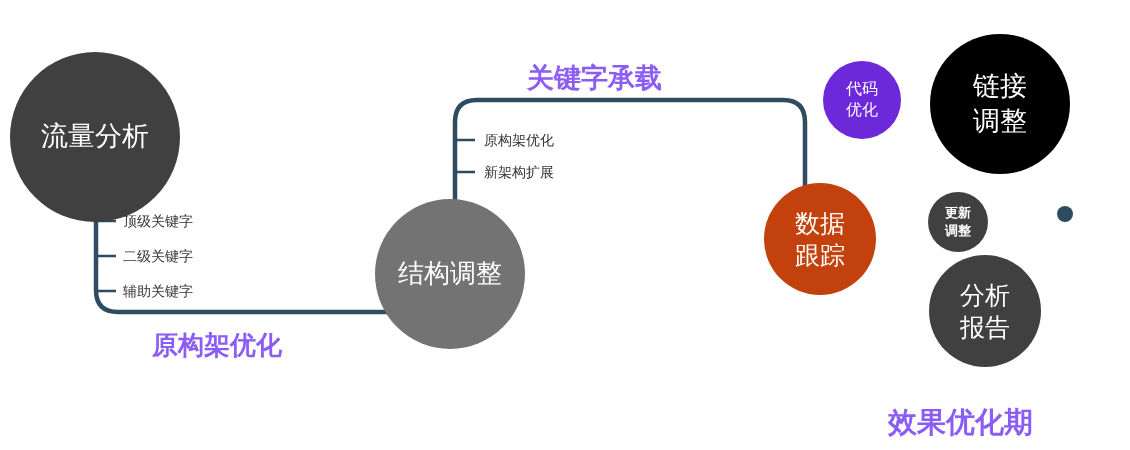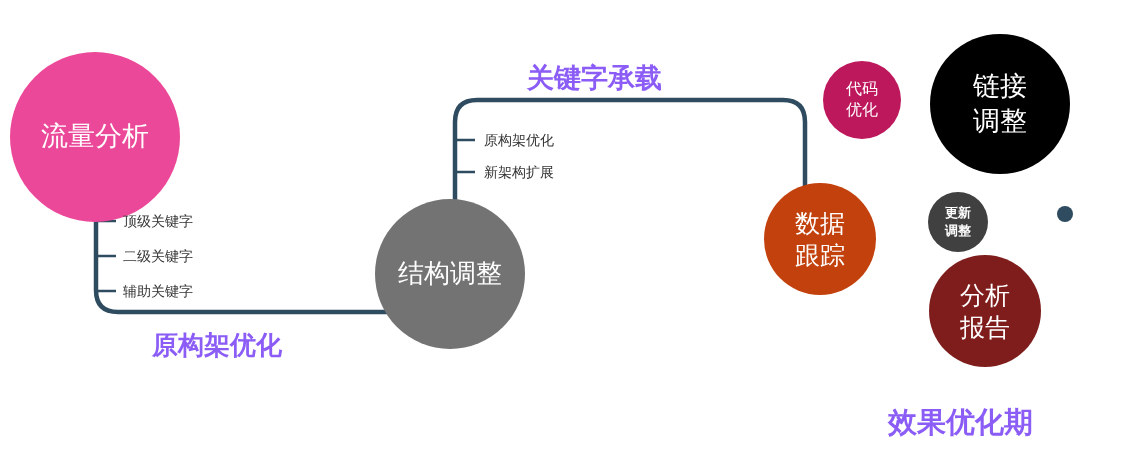--- a/index.html
+++ b/index.html
@@ -63,51 +63,51 @@
 
   <svg class="lines-layer" viewBox="0 0 1130 450" xmlns="http://www.w3.org/2000/svg">
     <g fill="none" stroke="#2e4b60">
       <path stroke-width="4.5" d="M 96 200 L 96 290 Q 96 312 118 312 L 392 312"></path>
       <path stroke-width="2.5" d="M 96 221 L 116 221 M 96 256 L 116 256 M 96 291 L 116 291"></path>
       <path stroke-width="4.5" d="M 455 202 L 455 122 Q 455 100 477 100 L 783 100 Q 805 100 805 122 L 805 186"></path>
       <path stroke-width="2.5" d="M 455 140 L 475 140 M 455 172 L 475 172"></path>
     </g>
   </svg>
 
-  <div class="node node-traffic" style="background-color: #ec4899;">
+  <div class="node node-traffic" style="background-color: #404040;">
     <div>流量分析</div>
   </div>
 
   <div class="node node-structure" style="background-color: #737373;">
     <div>结构调整</div>
   </div>
 
   <div class="node node-tracking" style="background-color: #c2410c;">
     <div>数据</div>
     <div>跟踪</div>
   </div>
 
-  <div class="node node-code" style="background-color: #be185d;">
+  <div class="node node-code" style="background-color: #6d28d9;">
     <div>代码</div>
     <div>优化</div>
   </div>
 
   <div class="node node-link" style="background-color: #000000;">
     <div>链接</div>
     <div>调整</div>
   </div>
 
   <div class="node node-update" style="background-color: #404040;">
     <div>更新</div>
     <div>调整</div>
   </div>
 
   <div class="dot" style="background-color: rgb(46, 75, 96);"></div>
 
-  <div class="node node-report" style="background-color: #7f1d1d;">
+  <div class="node node-report" style="background-color: #404040;">
     <div>分析</div>
     <div>报告</div>
   </div>
 
   <div class="edge-label label-user-base">原构架优化</div>
 
   <div class="edge-label label-keyword">关键字承载</div>
 
   <div class="branch-label bl-1">顶级关键字</div>
   <div class="branch-label bl-2">二级关键字</div>

